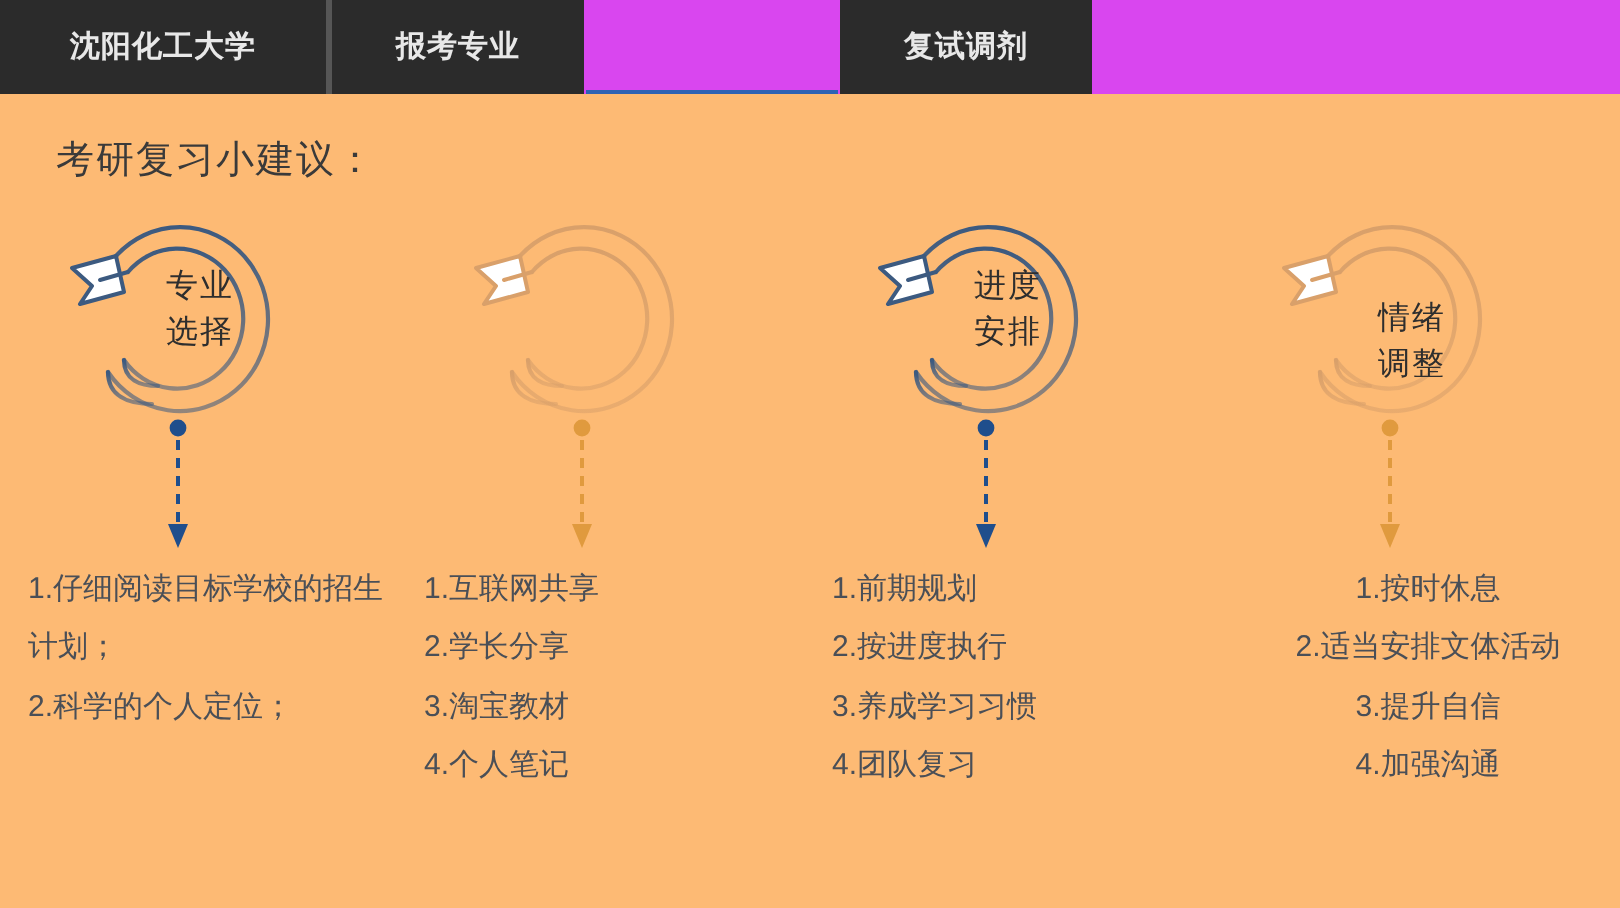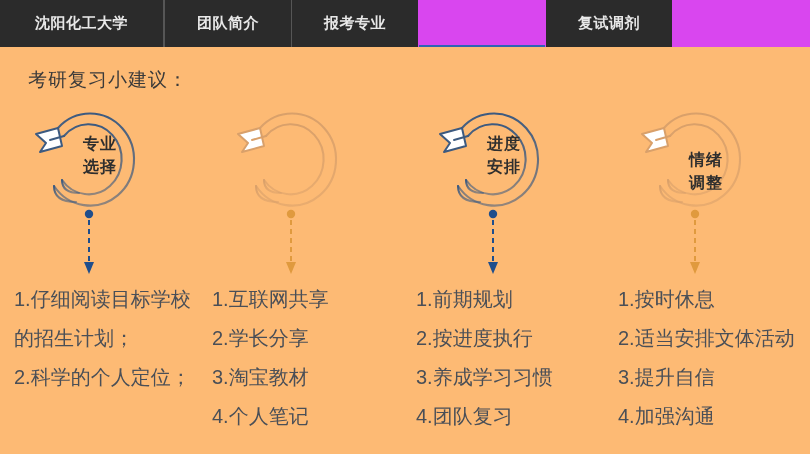--- a/index.html
+++ b/index.html
@@ -103,21 +103,21 @@
     height: 118px;
     overflow: visible;
   }
   .loop-label {
     position: absolute;
     left: 52px;
     top: 30px;
     width: 96px;
     text-align: center;
     font-size: 16px;
-    font-weight: bold;
+    font-weight: normal;
     color: #2e2e2e;
     line-height: 1.45;
     letter-spacing: 1px;
   }
   .loop-label .l2 { display: block; }
 
   
   .connector {
     position: absolute;
     left: 24px;
@@ -126,44 +126,43 @@
     height: 68px;
     overflow: visible;
   }
 
   
   .list {
     position: absolute;
     left: 10px;
     top: 178px;
     width: 192px;
-    font-size: 20px;
+    font-size: 15px;
     color: #4a4f57;
     line-height: 1.95;
   }
   .list .li { white-space: normal; }
 
   
   .col.c1 { left: 0px; }
   .col.c2 { left: 0px; }
   .col.c3 { left: 0px; }
   .col.c4 { left: 0px; }
   .col.c1 .list { left: 14px; width: 180px; }
   .col.c2 .list { left: 10px; width: 185px; }
   .col.c3 .list { left: 12px; width: 186px; }
-  .col.c4 .list { left: 12px; width: 192px; }
+  .col.c4 .list { left: 12px; width: 192px; text-align: center; }
 </style>
 </head>
 <body>
 
 <div id="navbar">
     <div class="nav-tab first">沈阳化工大学</div>
     <div class="nav-divider"></div>
     <div class="nav-divider"></div>
-    <div class="nav-tab rest">团队简介</div>
     <div class="nav-divider"></div>
     <div class="nav-tab rest">报考专业</div>
     <div class="nav-divider hidden"></div>
     <div class="nav-tab rest active">复习建议</div>
     <div class="nav-divider hidden"></div>
     <div class="nav-tab rest">复试调剂</div>
     <div class="nav-filler"></div>
   </div>
 
 <div id="page-body">

